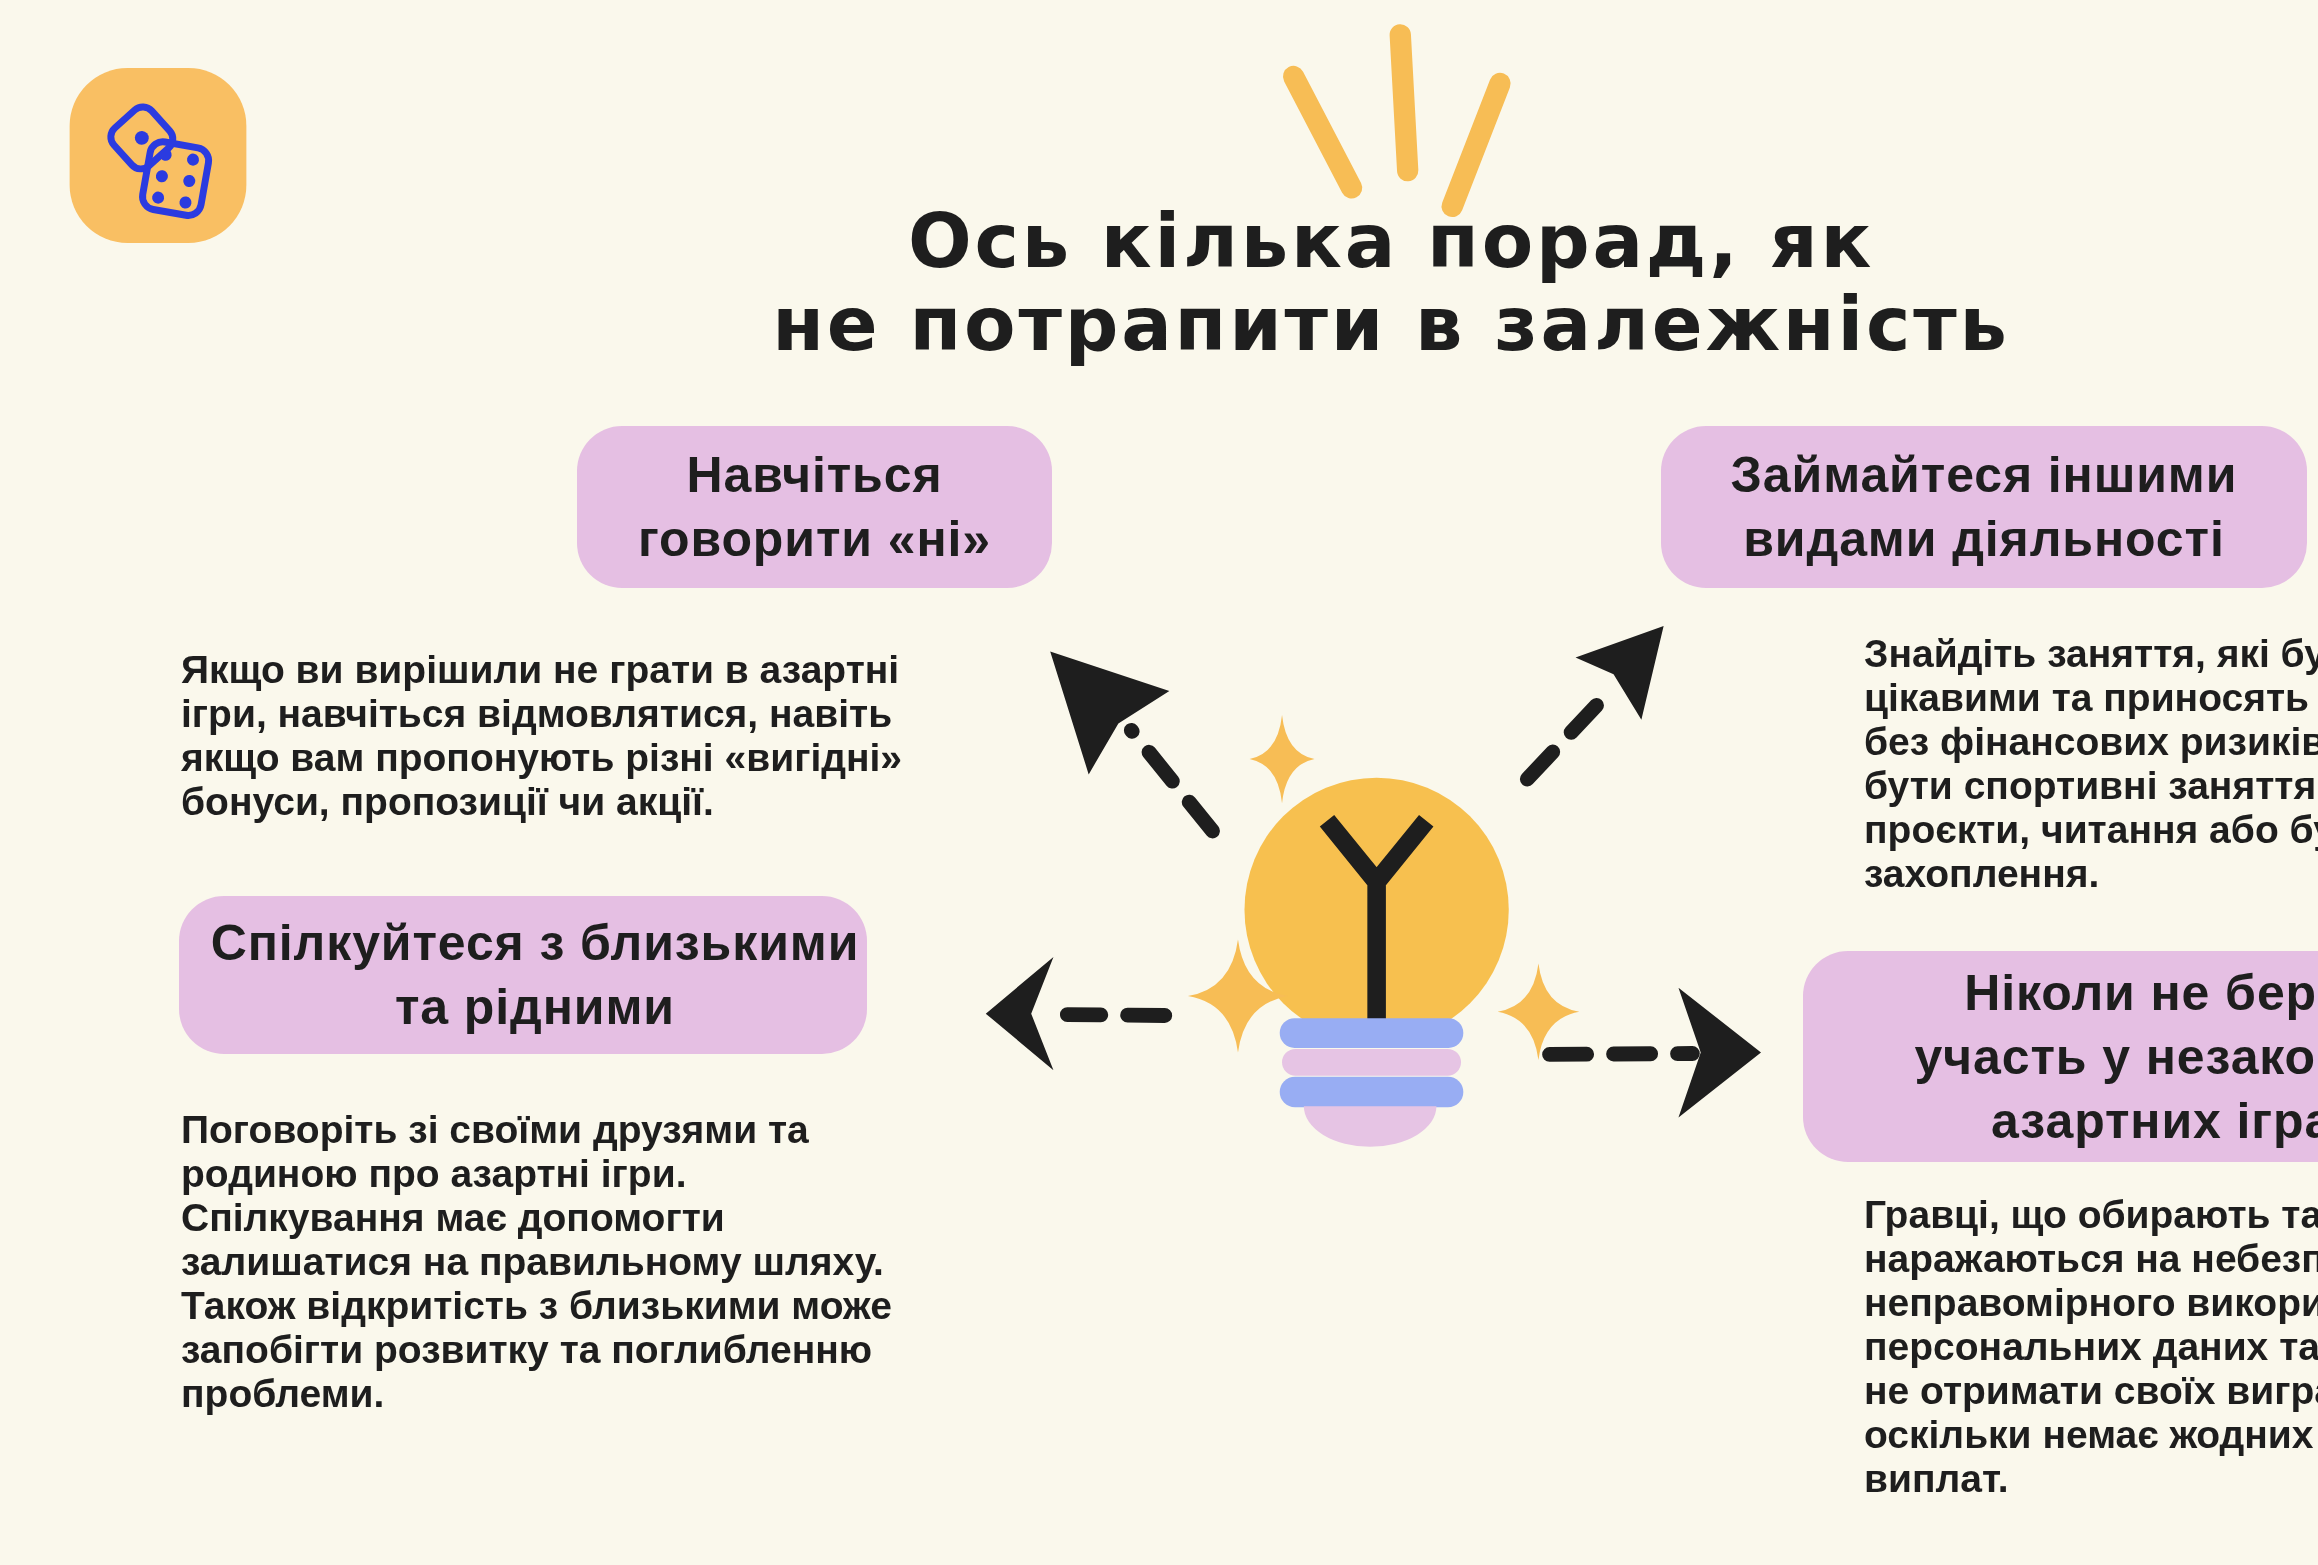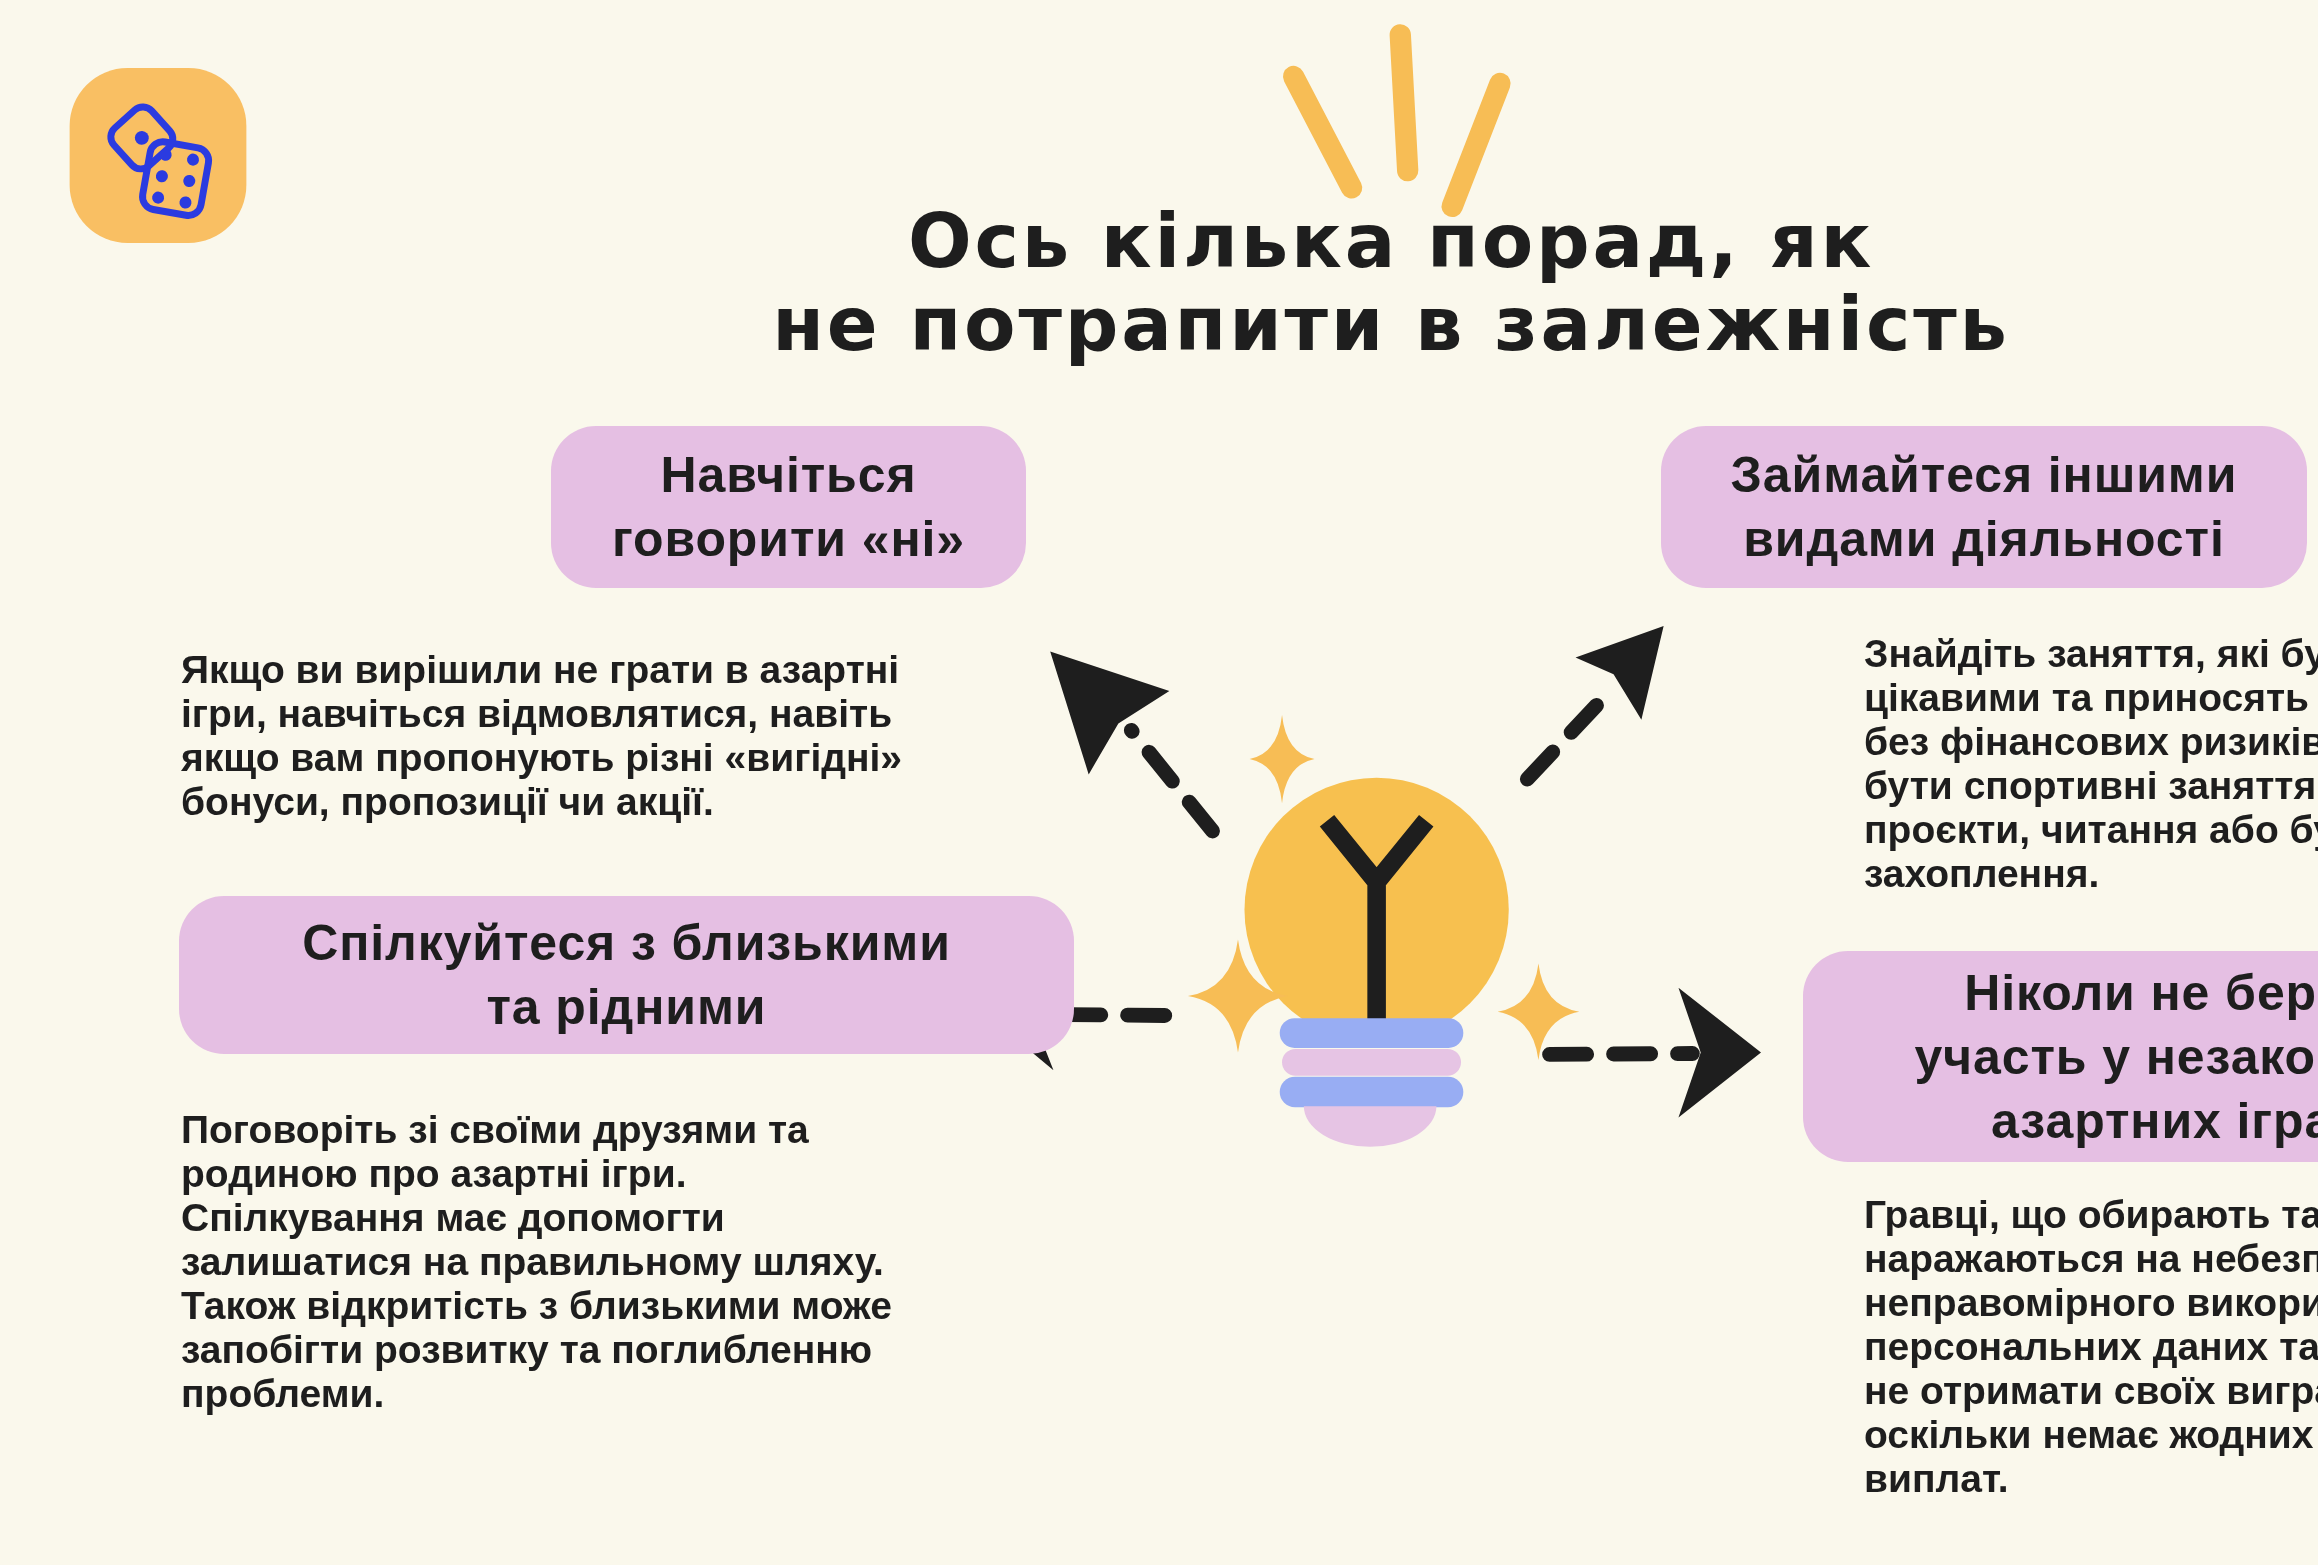--- a/index.html
+++ b/index.html
@@ -18,23 +18,23 @@
     font-size:75px;line-height:83px;letter-spacing:2.8px;color:var(--ink,#1E1E1E);
   }
   .tip-card{
     position:absolute;background:var(--box-pink,#E5BFE3);border-radius:45px;
     display:flex;align-items:center;justify-content:center;text-align:center;
   }
   .tip-heading{
     font-weight:700;font-size:50px;line-height:64px;letter-spacing:0.9px;
     white-space:pre-line;color:var(--ink,#1E1E1E);
   }
-  #card1{left:551px;top:426px;width:475px;height:162px;}
+  #card1{left:577px;top:426px;width:475px;height:162px;}
   #card2{left:1661px;top:426px;width:646px;height:162px;}
-  #card3{left:179px;top:896px;width:895px;height:158px;}
+  #card3{left:179px;top:896px;width:664px;height:158px;padding-left:24px;}
   #card4{left:1803px;top:951px;width:747px;height:211px;}
   .body-text{
     position:absolute;margin:0;white-space:pre-line;
     font-weight:700;font-size:39px;line-height:44px;color:var(--ink,#1E1E1E);
   }
   #body1{left:181px;top:648px;width:825px;}
   #body2{left:1864px;top:632px;width:798px;}
   #body3{left:181px;top:1108px;width:825px;}
   #body4{left:1864px;top:1193px;width:798px;}
   .orange{fill:none;stroke:var(--accent-orange,#F7BD55);stroke-width:46;stroke-linecap:round;}

